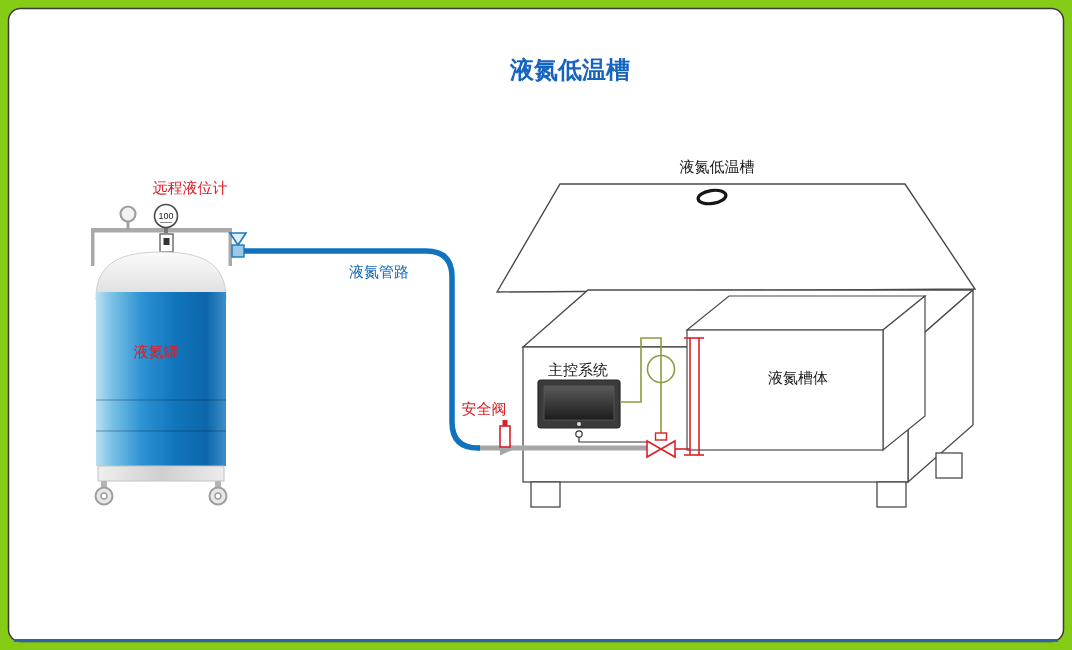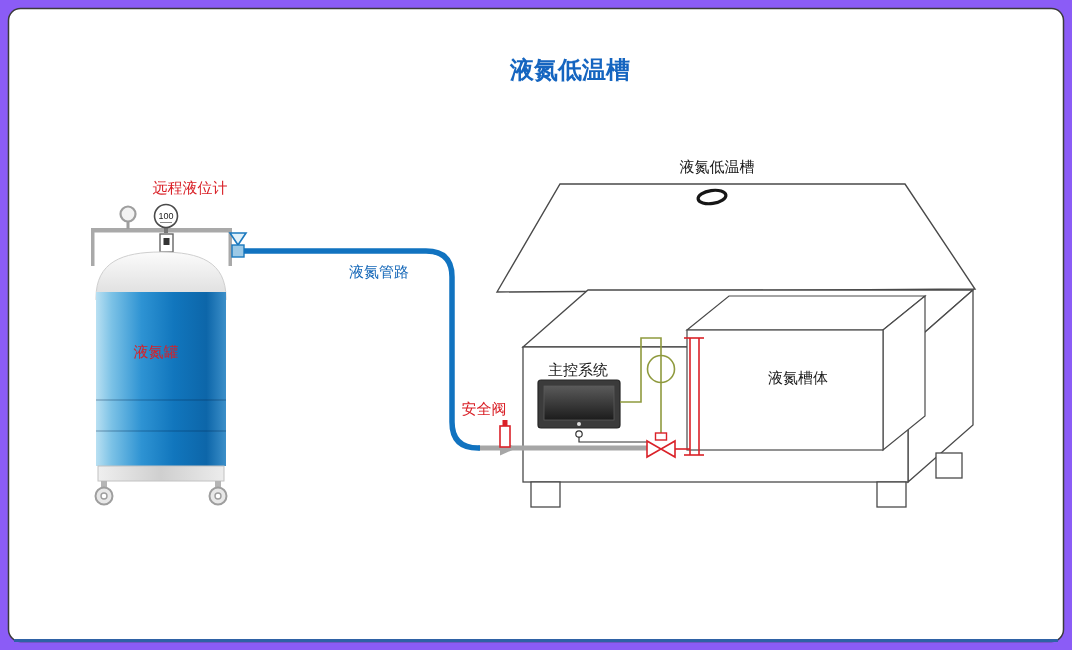--- a/index.html
+++ b/index.html
@@ -1,16 +1,16 @@
 <!DOCTYPE html>
 <html><head>
 <meta charset="utf-8">
 <style>
   html, body { margin: 0; padding: 0; background: #ffffff; }
-  .stage { position: relative; width: 1072px; height: 650px; background: #8b5cf6; overflow: hidden; }
+  .stage { position: relative; width: 1072px; height: 650px; background: #84cc16; overflow: hidden; }
   svg { display: block; }
   svg text { font-family: "Liberation Sans", "DejaVu Sans", sans-serif; }
   .title-text { font-size: 24px; font-weight: bold; }
   .label-text { font-size: 15px; }
   .gauge-text { font-size: 9px; }
 </style>
 </head>
 <body>
 
 <div class="stage">

